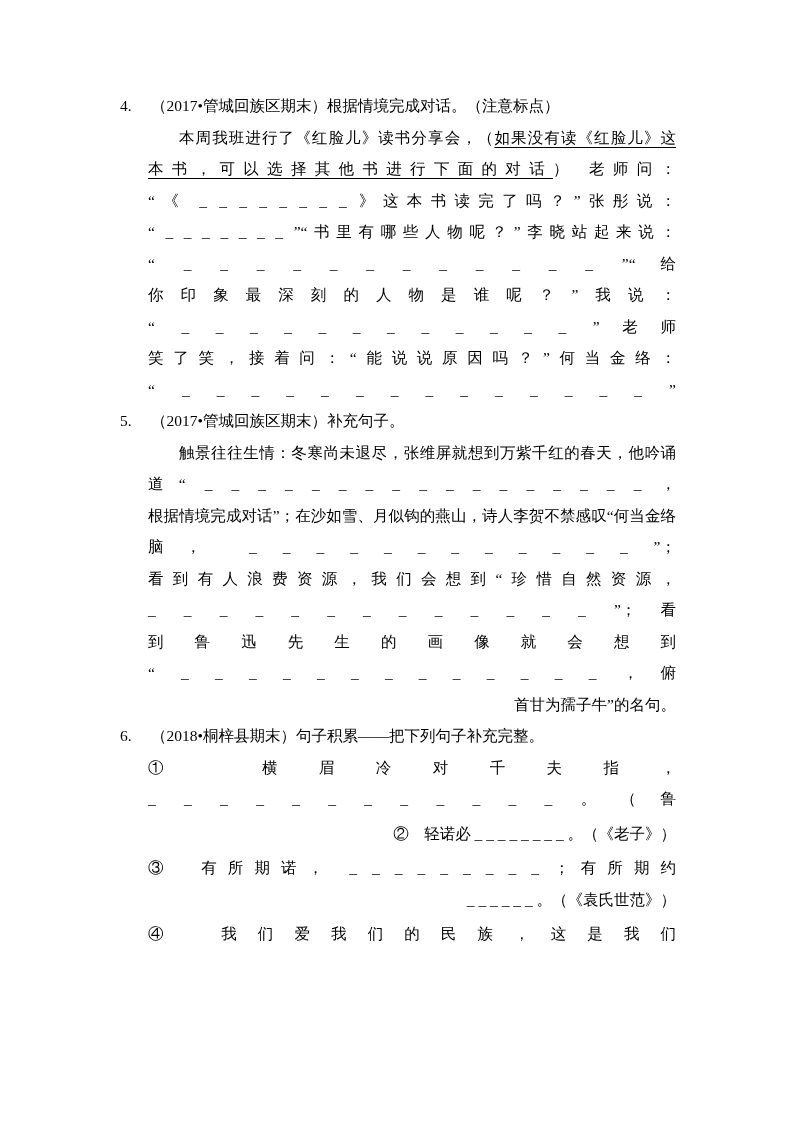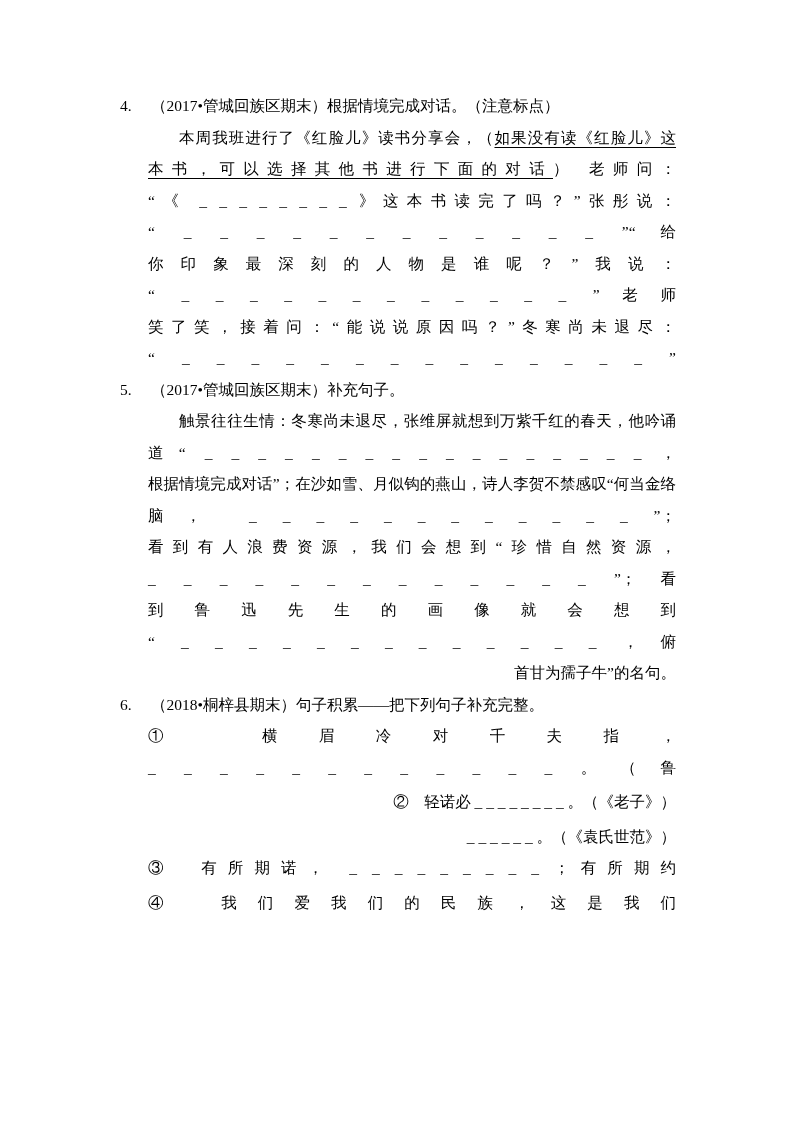--- a/index.html
+++ b/index.html
@@ -45,24 +45,25 @@
   <section class="question">
     <div class="q-heading">
       <span class="q-num">4.</span>
       <span class="q-title">（2017•管城回族区期末）根据情境完成对话。（注意标点）</span>
     </div>
     <div class="q-body">
         <div class="block paragraph">
           <div class="line just ind"><span>本周我班进行了《红脸儿》读书分享会，（</span><span class="u">如果没有读《红脸儿》这</span></div>
           <div class="line just"><span class="u">本书，可以选择其他书进行下面的对话</span><span>） 老师问：</span></div>
           <div class="line just"><span>“《 _ _ _ _ _ _ _ _ 》这本书读完了吗？”张彤说：</span></div>
+          <div class="line just"><span>“ _ _ _ _ _ _ _ ”“书里有哪些人物呢？”李晓站起来说：</span></div>
           <div class="line just"><span>“ _ _ _ _ _ _ _ _ _ _ _ _ ”“给</span></div>
           <div class="line just"><span>你印象最深刻的人物是谁呢？”我说：</span></div>
           <div class="line just"><span>“ _ _ _ _ _ _ _ _ _ _ _ _ ”老师</span></div>
-          <div class="line just"><span>笑了笑，接着问：“能说说原因吗？”冬寒尚未退尽：</span></div>
+          <div class="line just"><span>笑了笑，接着问：“能说说原因吗？”何当金络：</span></div>
           <div class="line just"><span>“ _ _ _ _ _ _ _ _ _ _ _ _ _ _ ”</span></div>
         </div>
       </div>
   </section>
 
   <section class="question">
     <div class="q-heading">
       <span class="q-num">5.</span>
       <span class="q-title">（2017•管城回族区期末）补充句子。</span>
     </div>
@@ -88,22 +89,22 @@
     </div>
     <div class="q-body">
         <div class="block item">
           <div class="line just"><span>①　横眉冷对千夫指，</span></div>
           <div class="line just"><span>_ _ _ _ _ _ _ _ _ _ _ _ 。（鲁</span></div>
         </div>
         <div class="block item">
           <div class="line"><span>②　轻诺必 _ _ _ _ _ _ _ _ 。（《老子》）</span></div>
         </div>
         <div class="block item">
+          <div class="line just"><span>③　有所期诺， _ _ _ _ _ _ _ _ _ ；有所期约</span></div>
           <div class="line"><span>_ _ _ _ _ _ 。（《袁氏世范》）</span></div>
-          <div class="line just"><span>③　有所期诺， _ _ _ _ _ _ _ _ _ ；有所期约</span></div>
         </div>
         <div class="block item">
           <div class="line just"><span>④　我们爱我们的民族，这是我们</span></div>
         </div>
       </div>
   </section>
 
 </div>
 
 </body></html>

